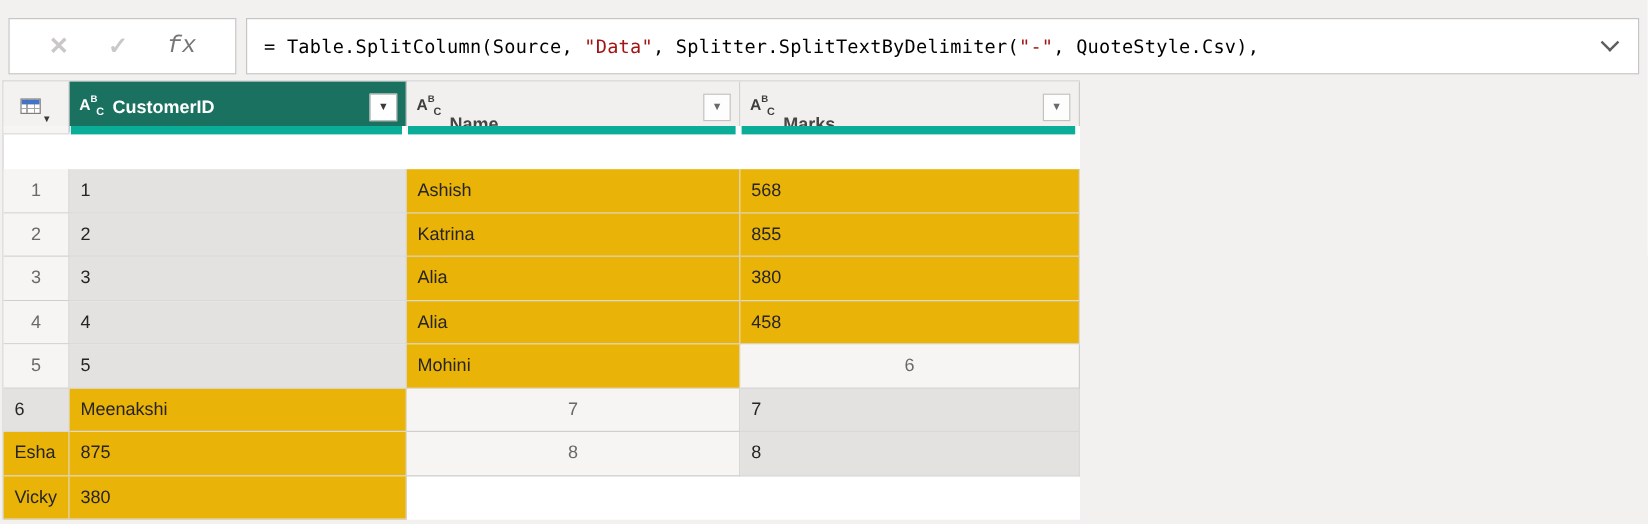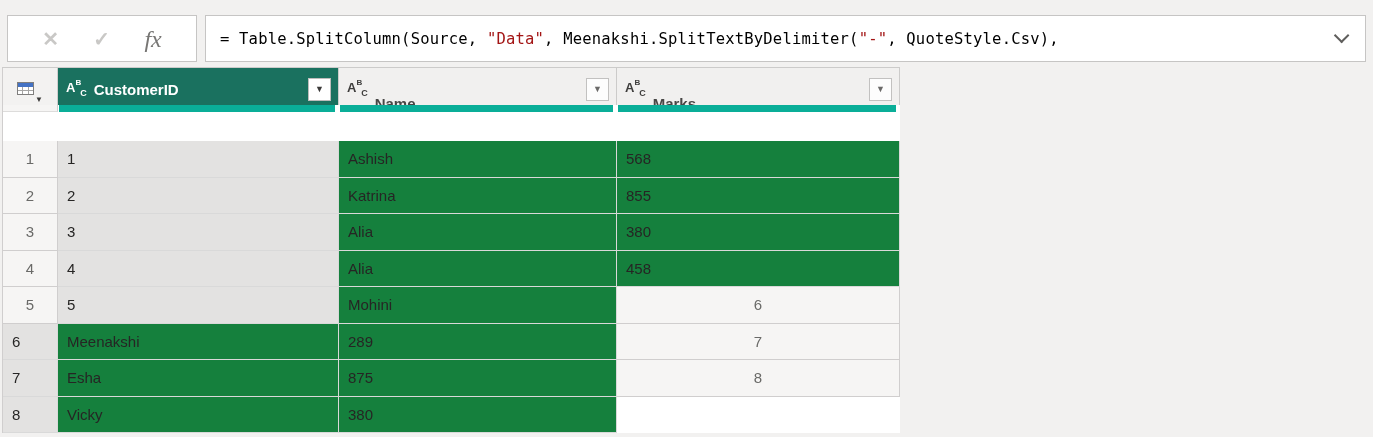--- a/index.html
+++ b/index.html
@@ -18,22 +18,22 @@
   .fb-left {
     width:190px; height:47px; background:#ffffff;
     border:1px solid #c6c5c4;
     display:flex; align-items:center; justify-content:space-evenly;
   }
   .fb-icon { cursor:default; user-select:none; }
   .fb-cancel, .fb-commit {
     font-size:20px; font-weight:bold; color:#c9c8c6; line-height:1;
   }
   .fb-fx {
-    font-family:Liberation Serif, serif; font-style:italic;
-    font-size:24px; color:#777674; line-height:1;
+    font-family:Liberation Mono, monospace; font-style:italic;
+    font-size:20px; color:#777674; line-height:1;
   }
   .fb-input {
     flex:1; height:47px; background:#ffffff;
     border:1px solid #c6c5c4;
     display:flex; align-items:center;
     padding:0 40px 0 14px; position:relative;
   }
   .formula-text {
     font-family:"DejaVu Sans Mono", monospace;
     font-size:15.5px; color:#000000; white-space:pre; letter-spacing:0.2px;
@@ -113,35 +113,35 @@
   
   .gut {
     background:#f6f5f4; color:#6a6a68; font-size:15px;
     display:flex; align-items:center; justify-content:center;
     border-right:1px solid #d0cece; border-bottom:1px solid #d0cece;
   }
   .cell {
     font-size:15px; color:#262524;
     display:flex; align-items:center; padding-left:9px;
     border-right:1px solid #d9d9d9; border-bottom:1px solid #d9d9d9;
-    background:#15803d; white-space:nowrap; overflow:hidden;
+    background:#eab308; white-space:nowrap; overflow:hidden;
   }
   .cell-sel { background:#e3e2e1; }
 </style>
 </head>
 <body>
 
 <div class="formula-bar">
   <div class="fb-left">
     <span class="fb-icon fb-cancel">✕</span>
     <span class="fb-icon fb-commit">✓</span>
     <span class="fb-icon fb-fx">fx</span>
   </div>
   <div class="fb-input">
-    <div class="formula-text"><span class="seg-code">= Table.SplitColumn(Source, </span><span class="seg-str">"Data"</span><span class="seg-code">, Meenakshi.SplitTextByDelimiter(</span><span class="seg-str">"-"</span><span class="seg-code">, QuoteStyle.Csv),</span></div>
+    <div class="formula-text"><span class="seg-code">= Table.SplitColumn(Source, </span><span class="seg-str">"Data"</span><span class="seg-code">, Splitter.SplitTextByDelimiter(</span><span class="seg-str">"-"</span><span class="seg-code">, QuoteStyle.Csv),</span></div>
     <span class="fb-chevron"></span>
   </div>
 </div>
 
 <div class="pq-grid">
 
   <div class="hdr-corner">
     <span class="tbl-icon"></span>
     <span class="corner-drop">▼</span>
   </div>
@@ -207,21 +207,20 @@
   <div class="cell">Alia</div>
   <div class="cell">458</div>
 
   <div class="gut">5</div>
   <div class="cell cell-sel">5</div>
   <div class="cell">Mohini</div>
 
   <div class="gut">6</div>
   <div class="cell cell-sel">6</div>
   <div class="cell">Meenakshi</div>
-  <div class="cell">289</div>
 
   <div class="gut">7</div>
   <div class="cell cell-sel">7</div>
   <div class="cell">Esha</div>
   <div class="cell">875</div>
 
   <div class="gut">8</div>
   <div class="cell cell-sel">8</div>
   <div class="cell">Vicky</div>
   <div class="cell">380</div>

